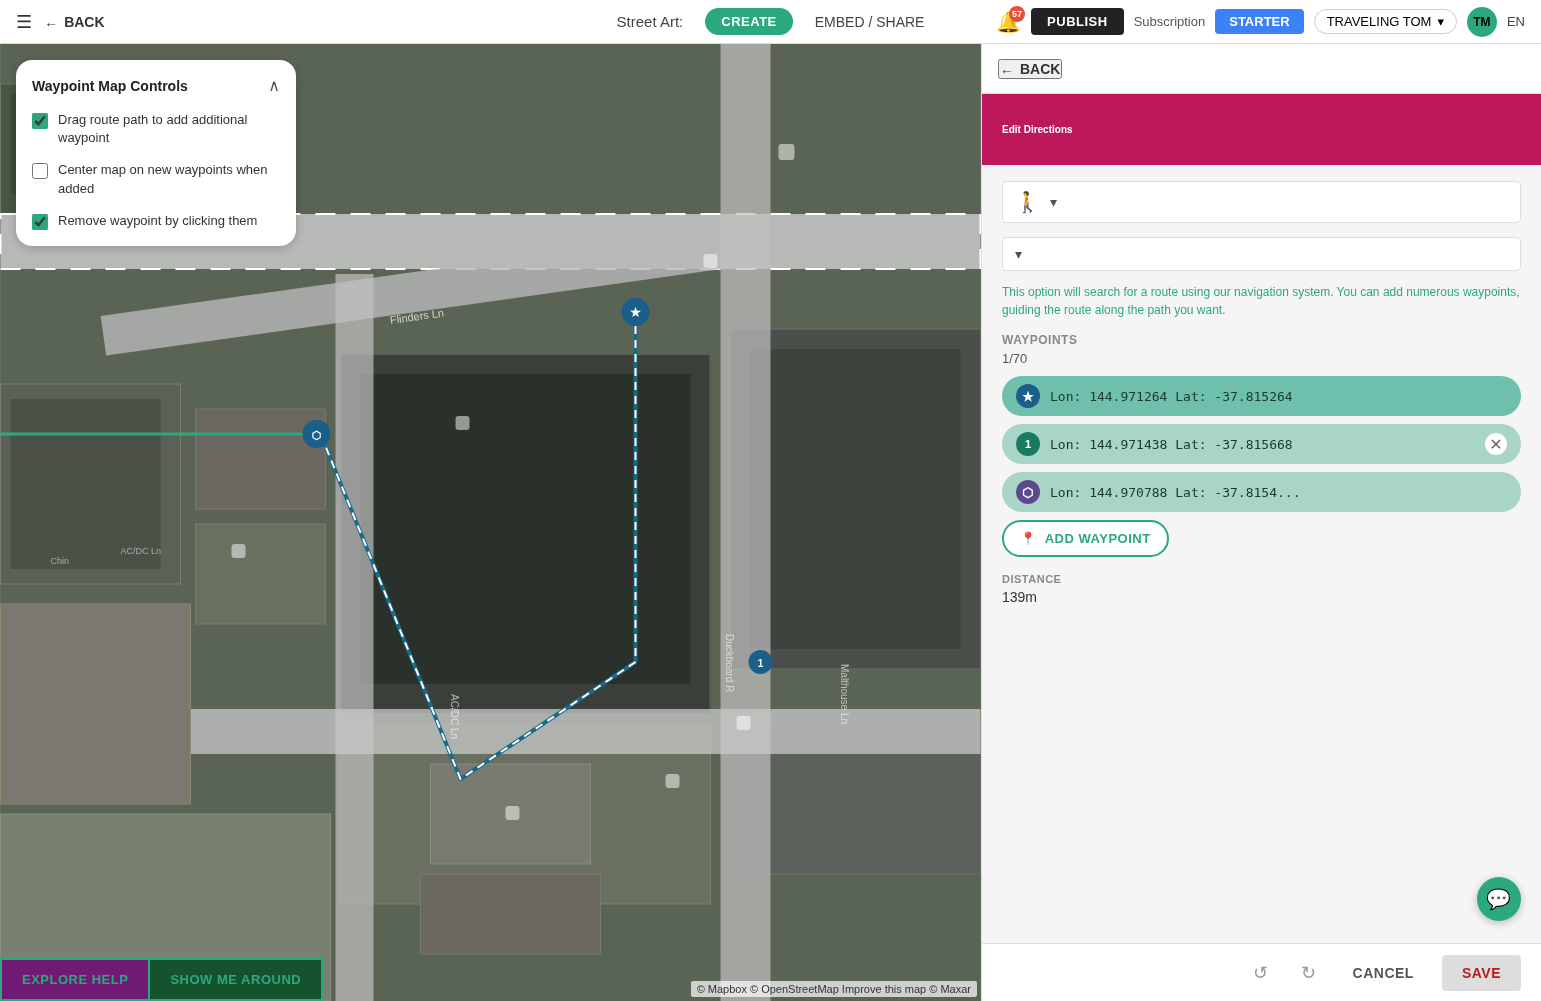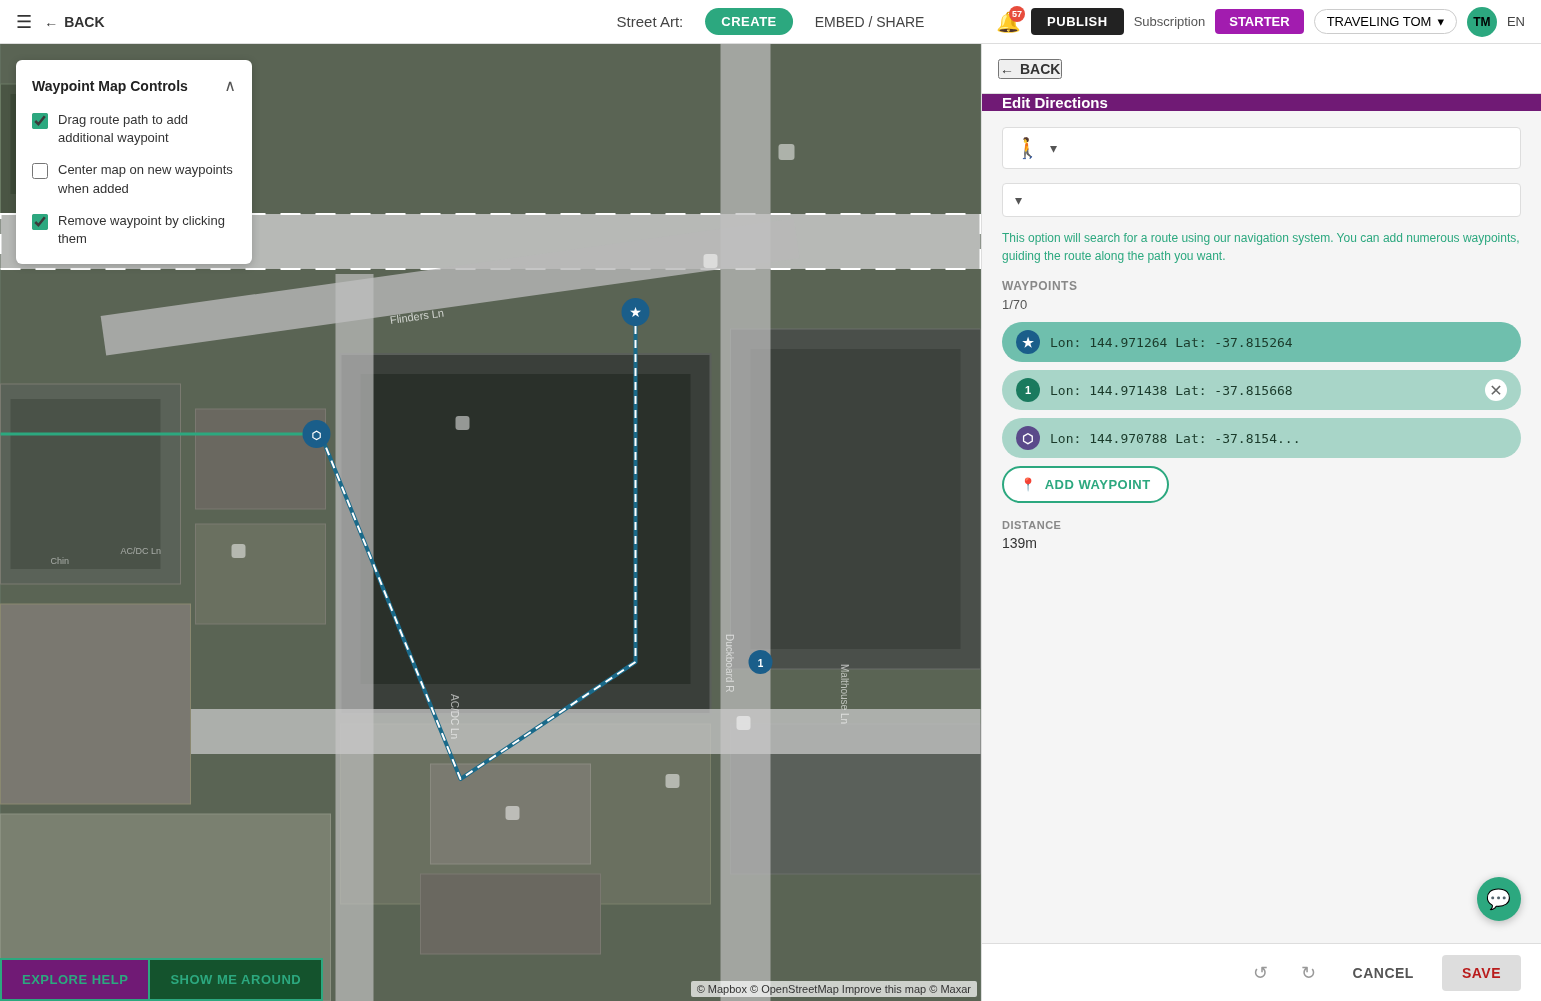--- a/index.html
+++ b/index.html
@@ -21,21 +21,21 @@
     .nav-right { margin-left: auto; display: flex; align-items: center; gap: 10px; }
     .menu-icon { font-size: 18px; cursor: pointer; color: #333; }
     .back-btn { display: flex; align-items: center; gap: 6px; font-size: 14px; font-weight: 600; color: #333; cursor: pointer; text-decoration: none; }
     .street-art-label { font-size: 15px; color: #444; }
     .create-btn { background: #2ca87f; color: #fff; border: none; padding: 6px 16px; border-radius: 20px; font-size: 13px; font-weight: 700; cursor: pointer; letter-spacing: 0.5px; }
     .embed-share { font-size: 14px; color: #444; cursor: pointer; font-weight: 500; }
     .bell-btn { position: relative; background: none; border: none; cursor: pointer; font-size: 20px; color: #444; }
     .bell-badge { position: absolute; top: -4px; right: -4px; background: #e74c3c; color: #fff; font-size: 9px; border-radius: 50%; width: 16px; height: 16px; display: flex; align-items: center; justify-content: center; font-weight: 700; }
     .publish-btn { background: #222; color: #fff; border: none; padding: 6px 16px; border-radius: 4px; font-size: 13px; font-weight: 700; cursor: pointer; letter-spacing: 0.5px; }
     .subscription-label { font-size: 13px; color: #555; }
-    .starter-btn { background: #a21caf; color: #fff; border: none; padding: 5px 14px; border-radius: 4px; font-size: 13px; font-weight: 700; cursor: pointer; }
+    .starter-btn { background: #3b82f6; color: #fff; border: none; padding: 5px 14px; border-radius: 4px; font-size: 13px; font-weight: 700; cursor: pointer; }
     .user-dropdown { display: flex; align-items: center; gap: 6px; border: 1px solid #ccc; border-radius: 20px; padding: 4px 12px; cursor: pointer; font-size: 13px; font-weight: 500; }
     .avatar { width: 30px; height: 30px; border-radius: 50%; background: #2ca87f; color: #000000; display: flex; align-items: center; justify-content: center; font-size: 12px; font-weight: 700; }
     .lang-label { font-size: 13px; color: #444; cursor: pointer; }
 
     
     .main-area { display: flex; height: calc(1001px - 44px); }
 
     
     .map-area { flex: 1; position: relative; overflow: hidden; }
     .map-bg {
@@ -44,23 +44,23 @@
       background: #6a7a6a;
       position: relative;
     }
 
     
     .waypoint-panel {
       position: absolute;
       top: 16px;
       left: 16px;
       background: #fff;
-      border-radius: 6px;
+      border-radius: 16px;
       padding: 16px;
-      width: 236px;
+      width: 280px;
       box-shadow: 0 2px 8px rgba(0,0,0,0.2);
       z-index: 50;
     }
     .waypoint-panel-header {
       display: flex;
       justify-content: space-between;
       align-items: center;
       margin-bottom: 16px;
     }
     .waypoint-panel-title { font-size: 14px; font-weight: 700; color: #222; }
@@ -130,24 +130,24 @@
     .panel-back-bar {
       height: 50px;
       background: #fff;
       display: flex;
       align-items: center;
       padding: 0 16px;
       border-bottom: 1px solid #ddd;
     }
     .panel-back-btn { display: flex; align-items: center; gap: 6px; font-size: 14px; font-weight: 600; color: #333; cursor: pointer; }
     .panel-header {
-      background: #701a75;
+      background: #be185d;
       color: #fff;
-      padding: 0 20px;
-      font-size: 15px;
+      padding: 30px 20px;
+      font-size: 10px;
       font-weight: 600;
     }
     .panel-body { flex: 1; overflow-y: auto; padding: 16px 20px; }
     .transport-select-row {
       display: flex;
       align-items: center;
       background: #fff;
       border: 1px solid #ddd;
       border-radius: 4px;
       padding: 8px 12px;

